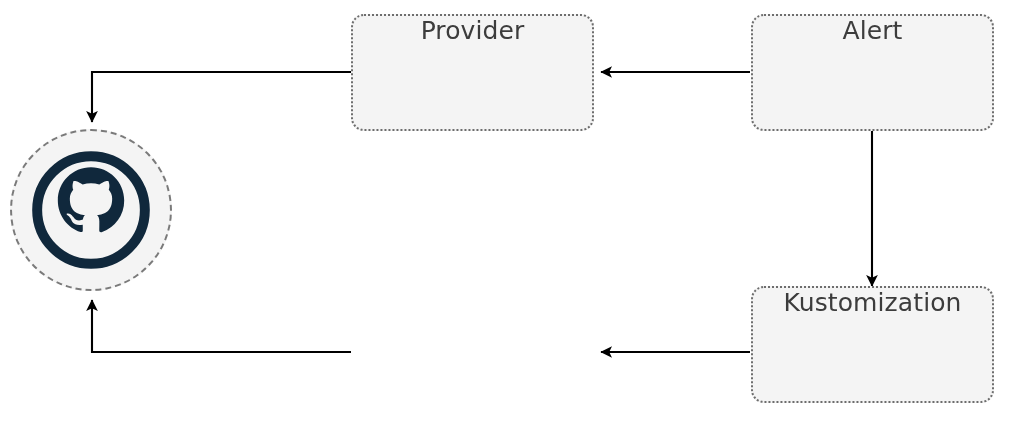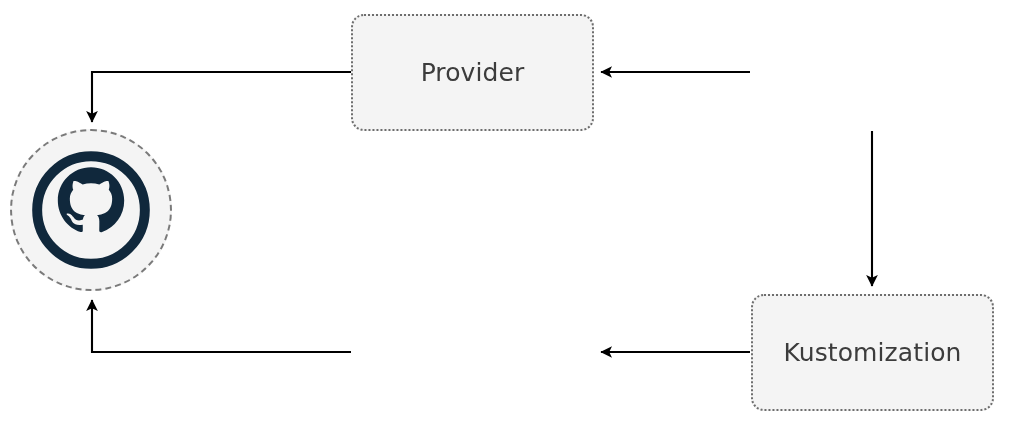--- a/index.html
+++ b/index.html
@@ -28,35 +28,35 @@
   }
   .node-box {
     position: absolute;
     box-sizing: border-box;
     width: 243px;
     height: 117px;
     background: #f4f4f4;
     border: 2px dotted #6d6d6d;
     border-radius: 13px;
     display: flex;
-    align-items: center;
+    align-items: flex-start;
     justify-content: center;
   }
   .node-label {
     font-family: "DejaVu Sans", sans-serif;
     font-size: 25px;
     font-weight: 400;
     color: #3c3c3c;
     letter-spacing: 0.1px;
     white-space: nowrap;
   }
   #node-provider      { left: 351px; top: 14px; }
   #node-alert         { left: 751px; top: 14px; }
   #node-gitrepository { left: 351px; top: 294px; }
-  #node-kustomization { left: 751px; top: 294px; }
+  #node-kustomization { left: 751px; top: 286px; }
 
   .github-node {
     position: absolute;
     left: 10px;
     top: 129px;
     width: 162px;
     height: 162px;
     box-sizing: border-box;
     background: #f4f4f4;
     border: 2px dashed #7a7a7a;
@@ -113,19 +113,22 @@
           .25.61.09 1.07.05 1.18.29.32.46.72.46 1.21 0 1.73-1.05 2.11-2.05 2.22.16.14.31.42.31.84
           0 .61-.01 1.1-.01 1.25 0 .12.08.26.31.22A4.51 4.51 0 0 0 12.5 6.7c0-2.49-2.01-4.5-4.5-4.5z"></path>
       </svg>
     </span>
   </div>
 
   <div class="node-box" id="node-provider">
     <span class="node-label">Provider</span>
   </div>
 
+  <div class="node-box" id="node-alert">
+    <span class="node-label">Alert</span>
+  </div>
 
 
   <div class="node-box" id="node-kustomization">
     <span class="node-label">Kustomization</span>
   </div>
 
 </div>
 
 </body></html>

